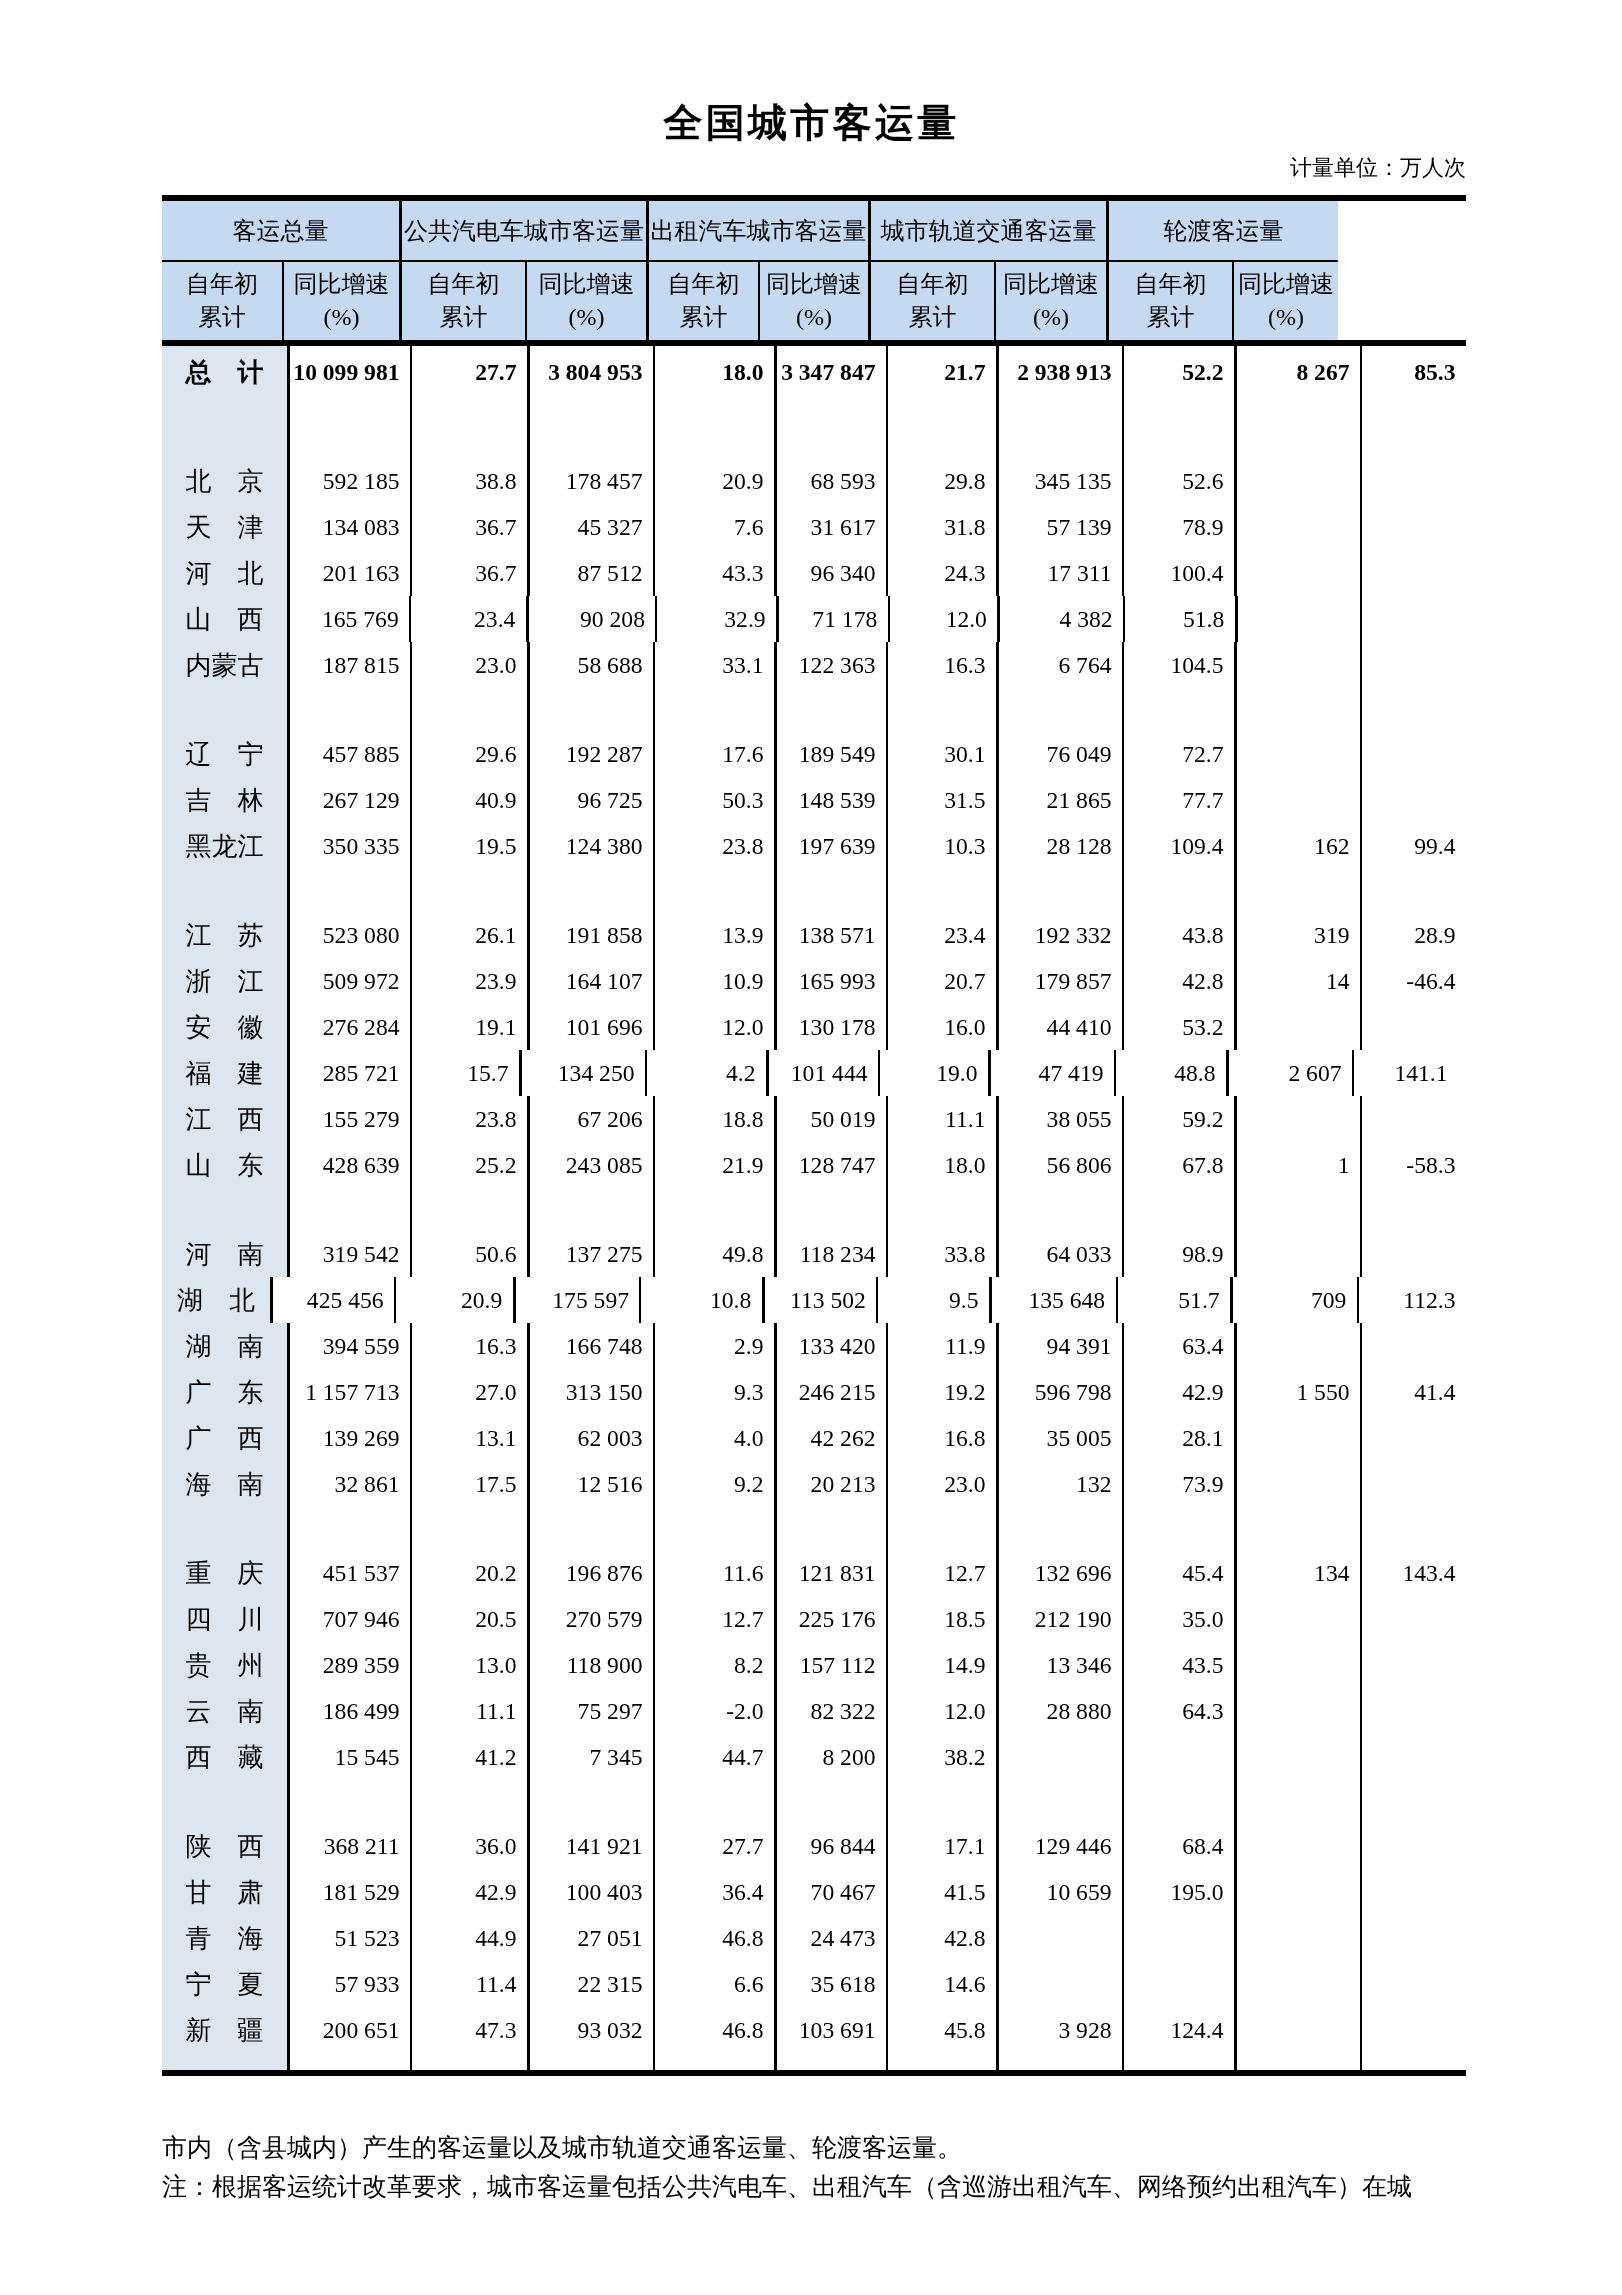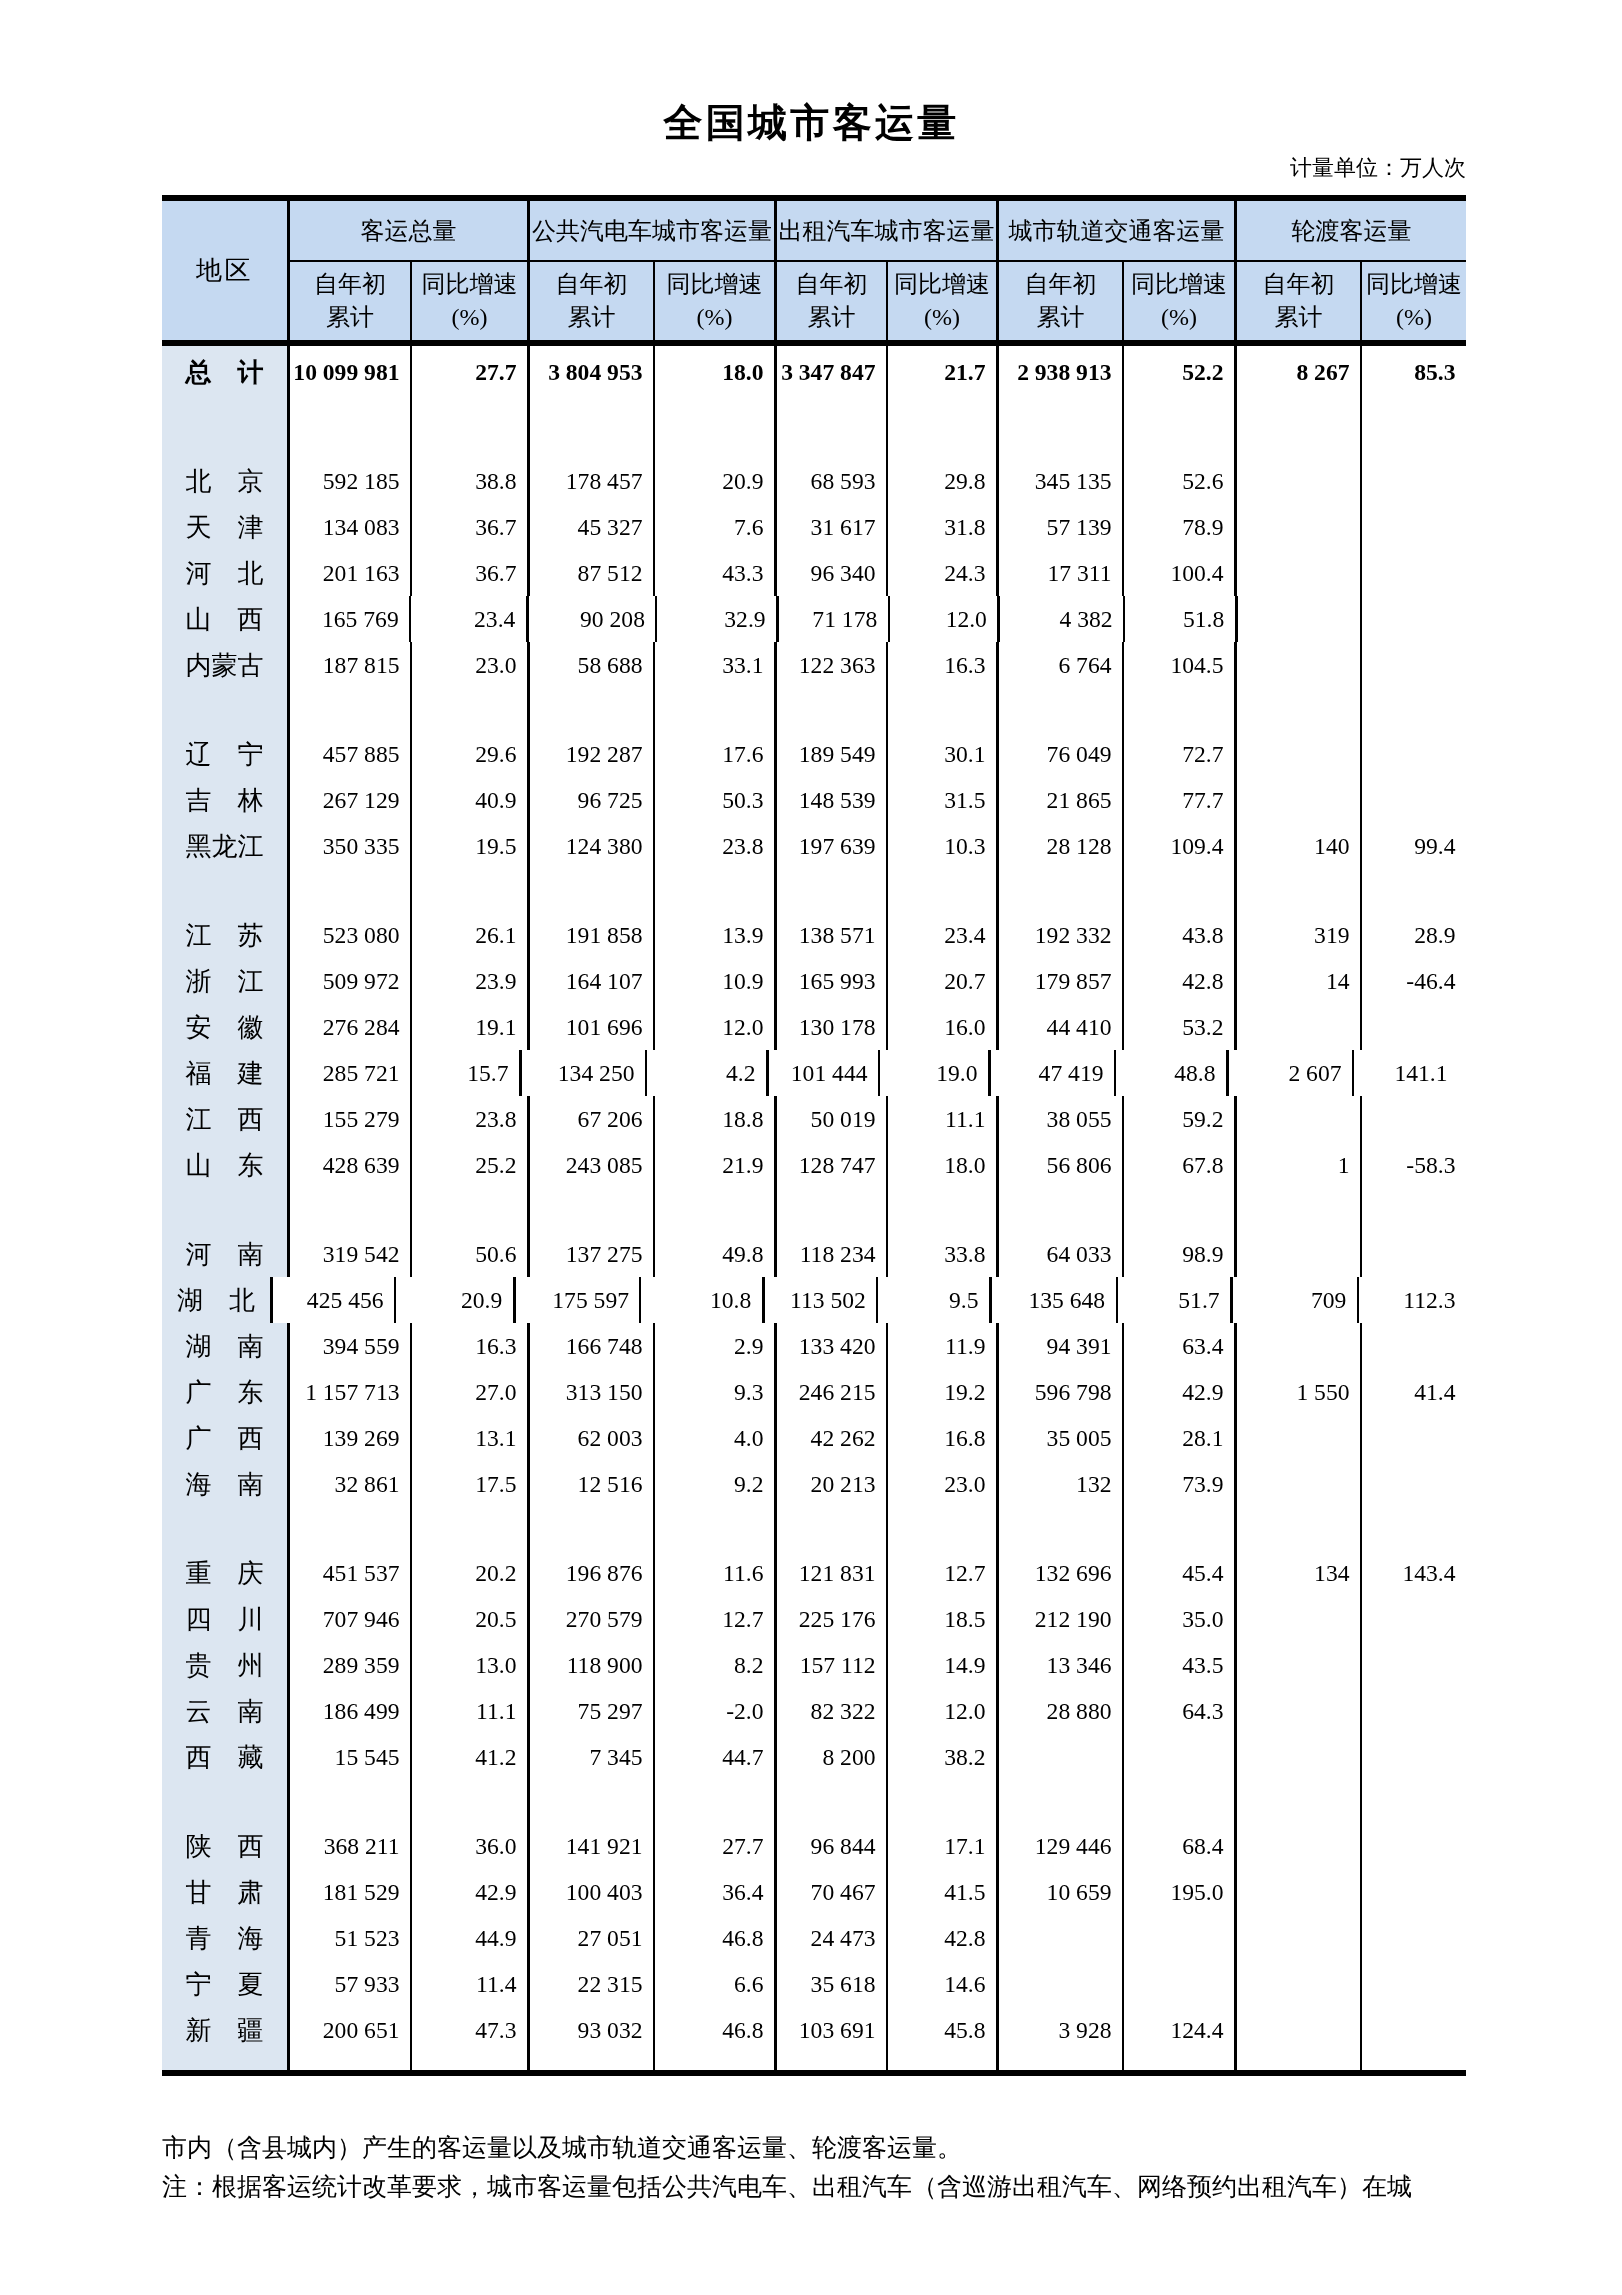--- a/index.html
+++ b/index.html
@@ -75,21 +75,20 @@
 </style>
 </head>
 <body>
 
 <div class="page">
   <div class="title">全国城市客运量</div>
   <div class="unit">计量单位：万人次</div>
 
   <div class="table">
     <div class="thead">
-      <div class="h-region">地区</div>
       <div class="h-right">
         <div class="h-group-row" id="group-row">
             <div class="h-group" style="width: 240px; border-right: 3.9px solid rgb(0, 0, 0);">客运总量</div>
             <div class="h-group" style="width: 247px; border-right: 3.9px solid rgb(0, 0, 0);">公共汽电车城市客运量</div>
             <div class="h-group" style="width: 222px; border-right: 3.9px solid rgb(0, 0, 0);">出租汽车城市客运量</div>
             <div class="h-group" style="width: 238px; border-right: 3.9px solid rgb(0, 0, 0);">城市轨道交通客运量</div>
             <div class="h-group" style="width: 229px;">轮渡客运量</div>
           </div>
         <div class="h-sub-row" id="sub-row">
             <div class="h-sub" style="width: 122px; border-right: 2px solid rgb(0, 0, 0);">
@@ -269,21 +268,21 @@
         <div class="trow" style="height: 46px;">
           <div class="cell region" style="width: 128px; border-right: 3.9px solid rgb(0, 0, 0);">黑龙江</div>
           <div class="cell num" style="width: 122px; border-right: 2px solid rgb(0, 0, 0); padding-left: 32px;">350 335</div>
           <div class="cell num" style="width: 118px; border-right: 3.9px solid rgb(0, 0, 0);">19.5</div>
           <div class="cell num" style="width: 125px; border-right: 2px solid rgb(0, 0, 0);">124 380</div>
           <div class="cell num" style="width: 122px; border-right: 3.9px solid rgb(0, 0, 0);">23.8</div>
           <div class="cell num" style="width: 111px; border-right: 2px solid rgb(0, 0, 0);">197 639</div>
           <div class="cell num" style="width: 111px; border-right: 3.9px solid rgb(0, 0, 0);">10.3</div>
           <div class="cell num" style="width: 125px; border-right: 2px solid rgb(0, 0, 0);">28 128</div>
           <div class="cell num" style="width: 113px; border-right: 3.9px solid rgb(0, 0, 0);">109.4</div>
-          <div class="cell num" style="width: 125px; border-right: 2px solid rgb(0, 0, 0);">140</div>
+          <div class="cell num" style="width: 125px; border-right: 2px solid rgb(0, 0, 0);">162</div>
           <div class="cell num" style="width: 104px;">99.4</div>
         </div>
         <div class="trow" style="height: 43px;">
           <div class="cell region" style="width: 128px; border-right: 3.9px solid rgb(0, 0, 0);"></div>
           <div class="cell num" style="width: 122px; border-right: 2px solid rgb(0, 0, 0);"></div>
           <div class="cell num" style="width: 118px; border-right: 3.9px solid rgb(0, 0, 0);"></div>
           <div class="cell num" style="width: 125px; border-right: 2px solid rgb(0, 0, 0);"></div>
           <div class="cell num" style="width: 122px; border-right: 3.9px solid rgb(0, 0, 0);"></div>
           <div class="cell num" style="width: 111px; border-right: 2px solid rgb(0, 0, 0);"></div>
           <div class="cell num" style="width: 111px; border-right: 3.9px solid rgb(0, 0, 0);"></div>

